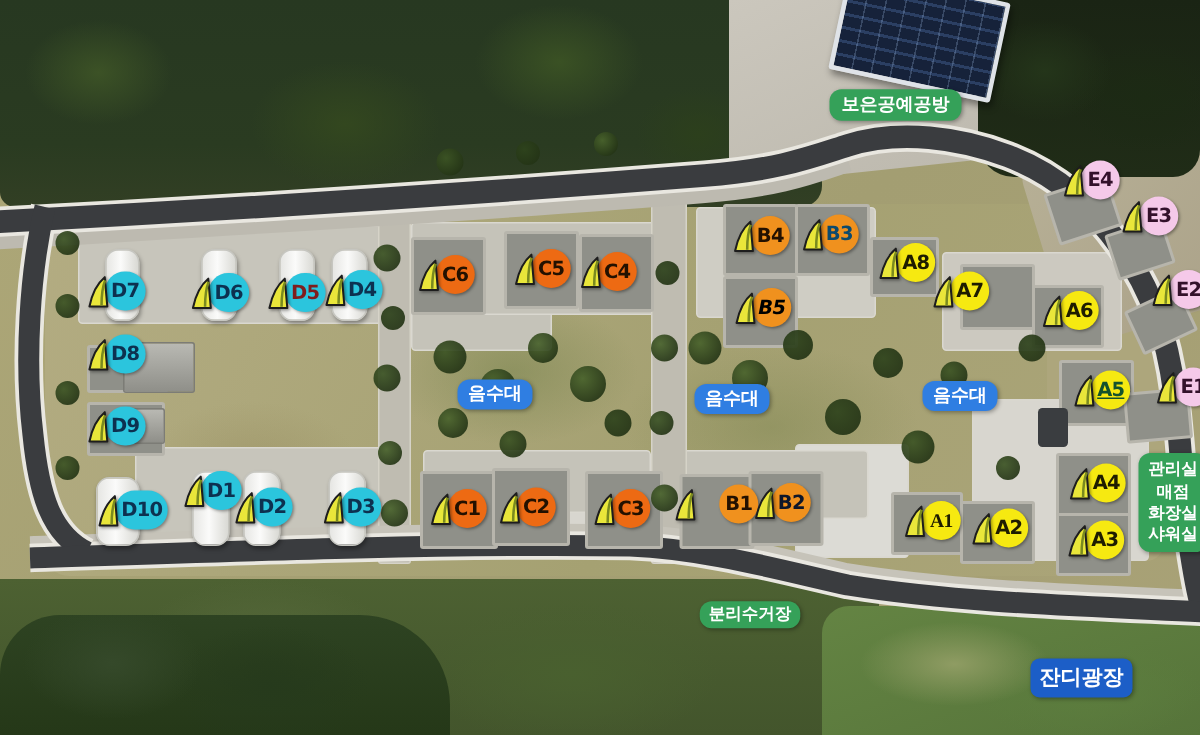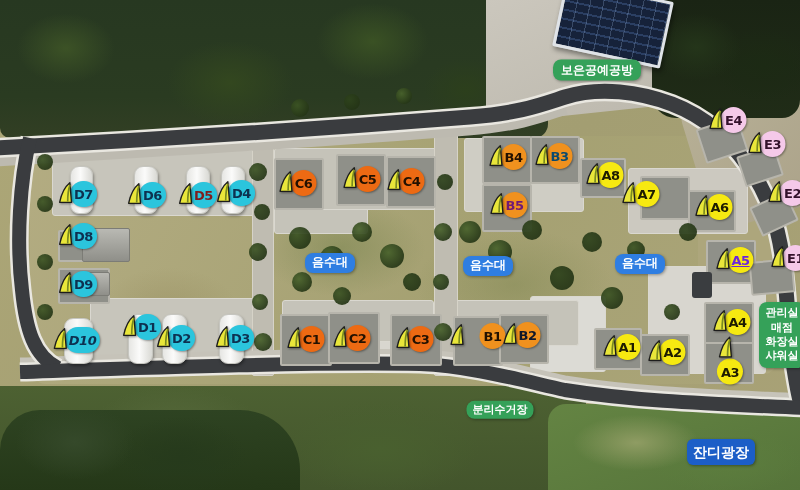--- a/index.html
+++ b/index.html
@@ -54,21 +54,21 @@
   .plaza{position:absolute;border:1px solid #dad8d0;border-radius:3px;z-index:4;}
   .walkway{position:absolute;background:#bfbcb1;border:1px solid #d6d3c8;z-index:4;border-radius:2px;}
   .pad{position:absolute;background:#8f9089;border:2px solid #b7b5ac;border-radius:2px;z-index:6;}
   .caravan{position:absolute;background:linear-gradient(90deg,#e6e6e3,#fbfbfa 45%,#d9d9d4);border:1px solid #c6c6c0;border-radius:9px;box-shadow:1px 2px 3px rgba(0,0,0,.35);z-index:8;}
   .shed{position:absolute;background:linear-gradient(180deg,#b9b9b3,#8f8f89);border:1px solid #7c7c76;border-radius:2px;z-index:7;}
   .vehicle{left:692px;top:272px;width:20px;height:26px;z-index:7;background:#3a3d40;border-radius:3px;}
   .tree-dot{position:absolute;border-radius:50%;z-index:9;}
   
   .roads{left:0;top:0;width:800px;height:490px;z-index:5;}
   
-  .site{position:absolute;transform:translate(-50%,-50%);display:flex;align-items:flex-start;z-index:30;}
+  .site{position:absolute;transform:translate(-50%,-50%);display:flex;align-items:center;z-index:30;}
   .tent{width:17px;height:24px;margin-right:-4px;margin-bottom:-1px;filter:drop-shadow(1px 1px 1px rgba(0,0,0,.4));}
   .badge{display:inline-flex;align-items:center;justify-content:center;height:26px;min-width:26px;
     border-radius:13px;font-weight:bold;font-size:13px;padding:0 4px;box-sizing:border-box;letter-spacing:-.5px;
     box-shadow:1px 1px 2px rgba(0,0,0,.35);}
   .fac{position:absolute;transform:translate(-50%,-50%);color:#fff;font-weight:bold;display:flex;
     flex-direction:column;align-items:center;justify-content:center;text-align:center;z-index:40;
     border-radius:8px;box-shadow:1px 1px 3px rgba(0,0,0,.35);line-height:1.3;}
   .fac.green{background:#35a159;}
   .fac.blue{background:#2f7ee2;}
   .fac.blue-dark{background:#1c5ec7;border-radius:6px;}
@@ -221,21 +221,21 @@
         </svg>
         <span class="badge" style="background:#2bc5dd;color:#0d3150;">D8</span>
       </div>
       <div class="site" style="left: 77px; top: 284px;">
         <svg class="tent" viewBox="0 0 20 26">
           <path d="M3,24 C5,14 9,6 15,1 L17,24 Z" fill="#e9e63a" stroke="#1d1d1d" stroke-width="1.6" stroke-linejoin="round"></path>
           <path d="M12.5,23 C12.5,15 13.5,8 15.3,3.5" stroke="#7a8a1f" stroke-width="2" fill="none"></path>
         </svg>
         <span class="badge" style="background:#2bc5dd;color:#0d3150;">D9</span>
       </div>
-      <div class="site" style="left: 76px; top: 340px; font-style: italic;">
+      <div class="site" style="left: 88px; top: 340px;">
         <svg class="tent" viewBox="0 0 20 26">
           <path d="M3,24 C5,14 9,6 15,1 L17,24 Z" fill="#e9e63a" stroke="#1d1d1d" stroke-width="1.6" stroke-linejoin="round"></path>
           <path d="M12.5,23 C12.5,15 13.5,8 15.3,3.5" stroke="#7a8a1f" stroke-width="2" fill="none"></path>
         </svg>
         <span class="badge" style="background:#2bc5dd;color:#0d3150;">D10</span>
       </div>
       <div class="site" style="left: 141px; top: 327px;">
         <svg class="tent" viewBox="0 0 20 26">
           <path d="M3,24 C5,14 9,6 15,1 L17,24 Z" fill="#e9e63a" stroke="#1d1d1d" stroke-width="1.6" stroke-linejoin="round"></path>
           <path d="M12.5,23 C12.5,15 13.5,8 15.3,3.5" stroke="#7a8a1f" stroke-width="2" fill="none"></path>
@@ -310,21 +310,21 @@
           <path d="M3,24 C5,14 9,6 15,1 L17,24 Z" fill="#e9e63a" stroke="#1d1d1d" stroke-width="1.6" stroke-linejoin="round"></path>
           <path d="M12.5,23 C12.5,15 13.5,8 15.3,3.5" stroke="#7a8a1f" stroke-width="2" fill="none"></path>
         </svg>
         <span class="badge" style="background:#f0911e;color:#0c4a6e;">B3</span>
       </div>
       <div class="site" style="left: 508px; top: 205px;">
         <svg class="tent" viewBox="0 0 20 26">
           <path d="M3,24 C5,14 9,6 15,1 L17,24 Z" fill="#e9e63a" stroke="#1d1d1d" stroke-width="1.6" stroke-linejoin="round"></path>
           <path d="M12.5,23 C12.5,15 13.5,8 15.3,3.5" stroke="#7a8a1f" stroke-width="2" fill="none"></path>
         </svg>
-        <span class="badge" style="background:#f0911e;color:#701a75;">B5</span>
+        <span class="badge" style="background:#f0911e;color:#000000;font-style:italic;">B5</span>
       </div>
       <div class="site" style="left: 477px; top: 336px; gap: 18px;">
         <svg class="tent" viewBox="0 0 20 26">
           <path d="M3,24 C5,14 9,6 15,1 L17,24 Z" fill="#e9e63a" stroke="#1d1d1d" stroke-width="1.6" stroke-linejoin="round"></path>
           <path d="M12.5,23 C12.5,15 13.5,8 15.3,3.5" stroke="#7a8a1f" stroke-width="2" fill="none"></path>
         </svg>
         <span class="badge" style="background:#f0911e;color:#231100;">B1</span>
       </div>
       <div class="site" style="left: 521px; top: 335px;">
         <svg class="tent" viewBox="0 0 20 26">
@@ -352,44 +352,44 @@
           <path d="M3,24 C5,14 9,6 15,1 L17,24 Z" fill="#e9e63a" stroke="#1d1d1d" stroke-width="1.6" stroke-linejoin="round"></path>
           <path d="M12.5,23 C12.5,15 13.5,8 15.3,3.5" stroke="#7a8a1f" stroke-width="2" fill="none"></path>
         </svg>
         <span class="badge" style="background:#f6e911;color:#1e1c00;">A6</span>
       </div>
       <div class="site" style="left: 734px; top: 260px;">
         <svg class="tent" viewBox="0 0 20 26">
           <path d="M3,24 C5,14 9,6 15,1 L17,24 Z" fill="#e9e63a" stroke="#1d1d1d" stroke-width="1.6" stroke-linejoin="round"></path>
           <path d="M12.5,23 C12.5,15 13.5,8 15.3,3.5" stroke="#7a8a1f" stroke-width="2" fill="none"></path>
         </svg>
-        <span class="badge" style="background:#f6e911;color:#6d28d9;text-decoration:underline;">A5</span>
+        <span class="badge" style="background:#f6e911;color:#14532d;text-decoration:underline;">A5</span>
       </div>
       <div class="site" style="left: 731px; top: 322px;">
         <svg class="tent" viewBox="0 0 20 26">
           <path d="M3,24 C5,14 9,6 15,1 L17,24 Z" fill="#e9e63a" stroke="#1d1d1d" stroke-width="1.6" stroke-linejoin="round"></path>
           <path d="M12.5,23 C12.5,15 13.5,8 15.3,3.5" stroke="#7a8a1f" stroke-width="2" fill="none"></path>
         </svg>
         <span class="badge" style="background:#f6e911;color:#1e1c00;">A4</span>
       </div>
-      <div class="site" style="left: 621px; top: 347px;">
+      <div class="site" style="left: 621px; top: 347px; font-family: Liberation Serif, serif;">
         <svg class="tent" viewBox="0 0 20 26">
           <path d="M3,24 C5,14 9,6 15,1 L17,24 Z" fill="#e9e63a" stroke="#1d1d1d" stroke-width="1.6" stroke-linejoin="round"></path>
           <path d="M12.5,23 C12.5,15 13.5,8 15.3,3.5" stroke="#7a8a1f" stroke-width="2" fill="none"></path>
         </svg>
         <span class="badge" style="background:#f6e911;color:#1e1c00;">A1</span>
       </div>
       <div class="site" style="left: 666px; top: 352px;">
         <svg class="tent" viewBox="0 0 20 26">
           <path d="M3,24 C5,14 9,6 15,1 L17,24 Z" fill="#e9e63a" stroke="#1d1d1d" stroke-width="1.6" stroke-linejoin="round"></path>
           <path d="M12.5,23 C12.5,15 13.5,8 15.3,3.5" stroke="#7a8a1f" stroke-width="2" fill="none"></path>
         </svg>
         <span class="badge" style="background:#f6e911;color:#1e1c00;">A2</span>
       </div>
-      <div class="site" style="left: 730px; top: 360px; flex-direction: column;">
+      <div class="site" style="left: 730px; top: 360px;">
         <svg class="tent" viewBox="0 0 20 26">
           <path d="M3,24 C5,14 9,6 15,1 L17,24 Z" fill="#e9e63a" stroke="#1d1d1d" stroke-width="1.6" stroke-linejoin="round"></path>
           <path d="M12.5,23 C12.5,15 13.5,8 15.3,3.5" stroke="#7a8a1f" stroke-width="2" fill="none"></path>
         </svg>
         <span class="badge" style="background:#f6e911;color:#1e1c00;">A3</span>
       </div>
       <div class="site" style="left: 727px; top: 120px;">
         <svg class="tent" viewBox="0 0 20 26">
           <path d="M3,24 C5,14 9,6 15,1 L17,24 Z" fill="#e9e63a" stroke="#1d1d1d" stroke-width="1.6" stroke-linejoin="round"></path>
           <path d="M12.5,23 C12.5,15 13.5,8 15.3,3.5" stroke="#7a8a1f" stroke-width="2" fill="none"></path>

